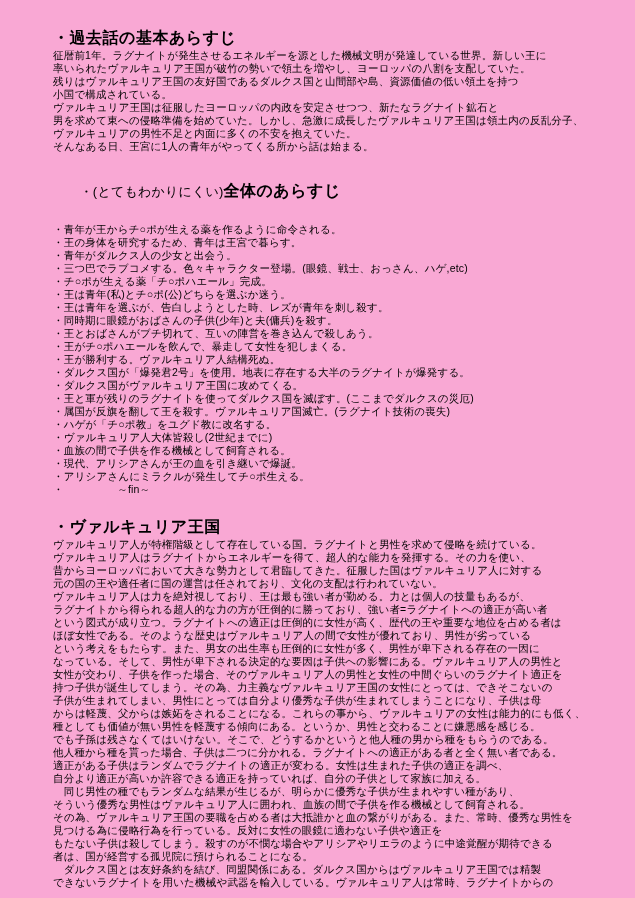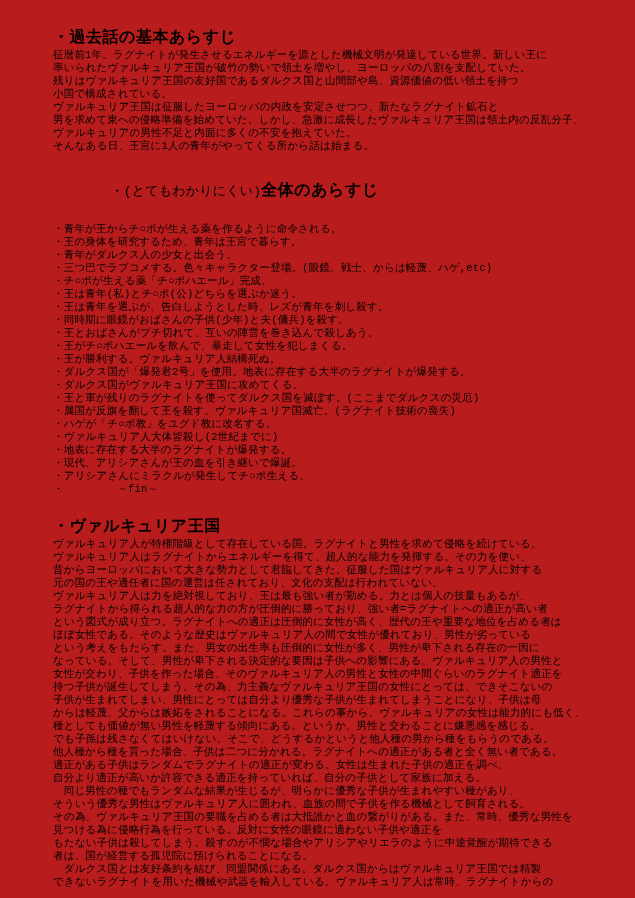--- a/index.html
+++ b/index.html
@@ -4,23 +4,23 @@
 <style>
   html, body {
     margin: 0;
     padding: 0;
     background: #ffffff;
   }
   .page {
     position: relative;
     width: 635px;
     height: 898px;
-    background: #b91c1c;
+    background: #f9a8d4;
     color: #000000;
-    font-family: Liberation Mono, monospace;
+    font-family: Liberation Sans, sans-serif;
     overflow: hidden;
     box-sizing: border-box;
     padding: 28px 16px 0 53px;
   }
   .heading {
     font-size: 16px;
     font-weight: bold;
     margin: 0 0 1px 0;
     line-height: 20px;
     letter-spacing: 0.5px;
@@ -77,35 +77,35 @@
   </section>
 
   <section class="sec sec2">
     <div class="heading2">
       <span class="h2small">・(とてもわかりにくい)</span><span class="h2big">全体のあらすじ</span>
     </div>
     <div class="lines bullets">
         <div>・青年が王からチ○ポが生える薬を作るように命令される。</div>
         <div>・王の身体を研究するため、青年は王宮で暮らす。</div>
         <div>・青年がダルクス人の少女と出会う。</div>
-        <div>・三つ巴でラブコメする。色々キャラクター登場。(眼鏡、戦士、からは軽蔑、ハゲ,etc)</div>
+        <div>・三つ巴でラブコメする。色々キャラクター登場。(眼鏡、戦士、おっさん、ハゲ,etc)</div>
         <div>・チ○ポが生える薬「チ○ポハエール」完成。</div>
         <div>・王は青年(私)とチ○ポ(公)どちらを選ぶか迷う。</div>
         <div>・王は青年を選ぶが、告白しようとした時、レズが青年を刺し殺す。</div>
         <div>・同時期に眼鏡がおばさんの子供(少年)と夫(傭兵)を殺す。</div>
         <div>・王とおばさんがブチ切れて、互いの陣営を巻き込んで殺しあう。</div>
         <div>・王がチ○ポハエールを飲んで、暴走して女性を犯しまくる。</div>
         <div>・王が勝利する。ヴァルキュリア人結構死ぬ。</div>
         <div>・ダルクス国が「爆発君2号」を使用。地表に存在する大半のラグナイトが爆発する。</div>
         <div>・ダルクス国がヴァルキュリア王国に攻めてくる。</div>
         <div>・王と軍が残りのラグナイトを使ってダルクス国を滅ぼす。(ここまでダルクスの災厄)</div>
         <div>・属国が反旗を翻して王を殺す。ヴァルキュリア国滅亡。(ラグナイト技術の喪失)</div>
         <div>・ハゲが「チ○ポ教」をユグド教に改名する。</div>
         <div>・ヴァルキュリア人大体皆殺し(2世紀までに)</div>
-        <div>・地表に存在する大半のラグナイトが爆発する。</div>
+        <div>・血族の間で子供を作る機械として飼育される。</div>
         <div>・現代、アリシアさんが王の血を引き継いで爆誕。</div>
         <div>・アリシアさんにミラクルが発生してチ○ポ生える。</div>
       </div>
     <div class="fin bullets">・　　　　　～fin～</div>
   </section>
 
   <section class="sec sec3">
     <h1 class="heading">・ヴァルキュリア王国</h1>
     <div class="lines">
         <div>ヴァルキュリア人が特権階級として存在している国。ラグナイトと男性を求めて侵略を続けている。</div>

